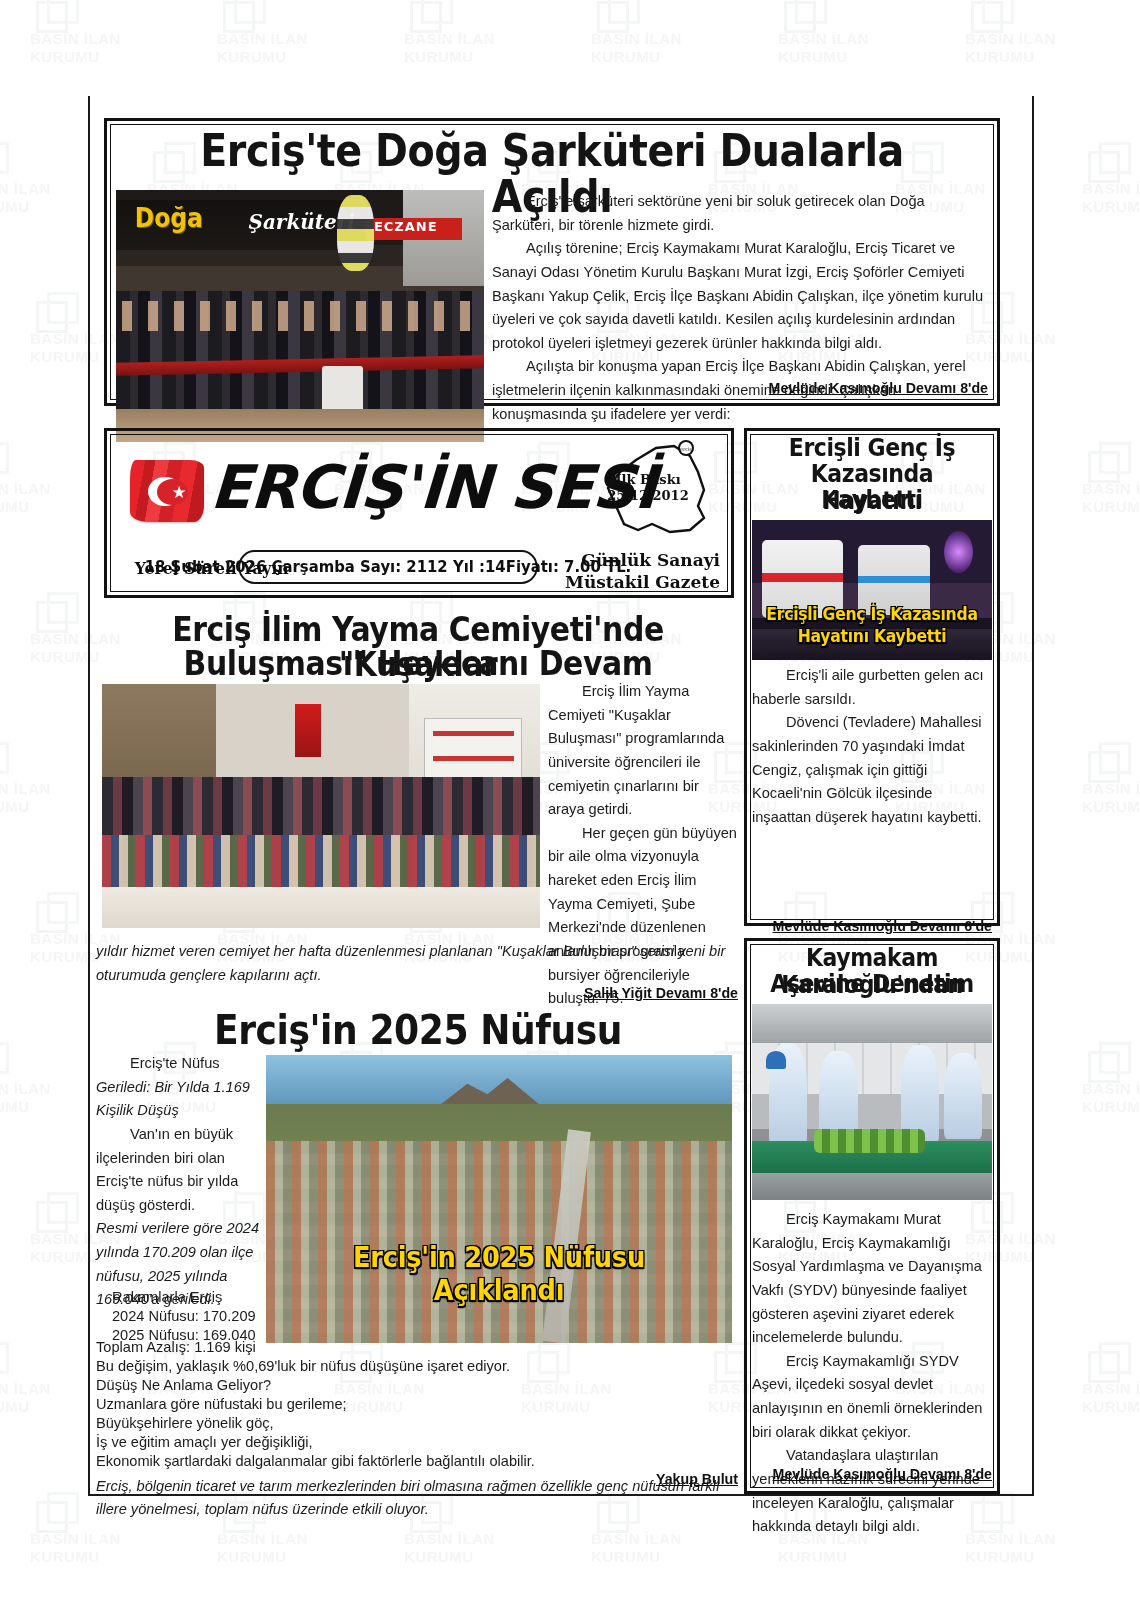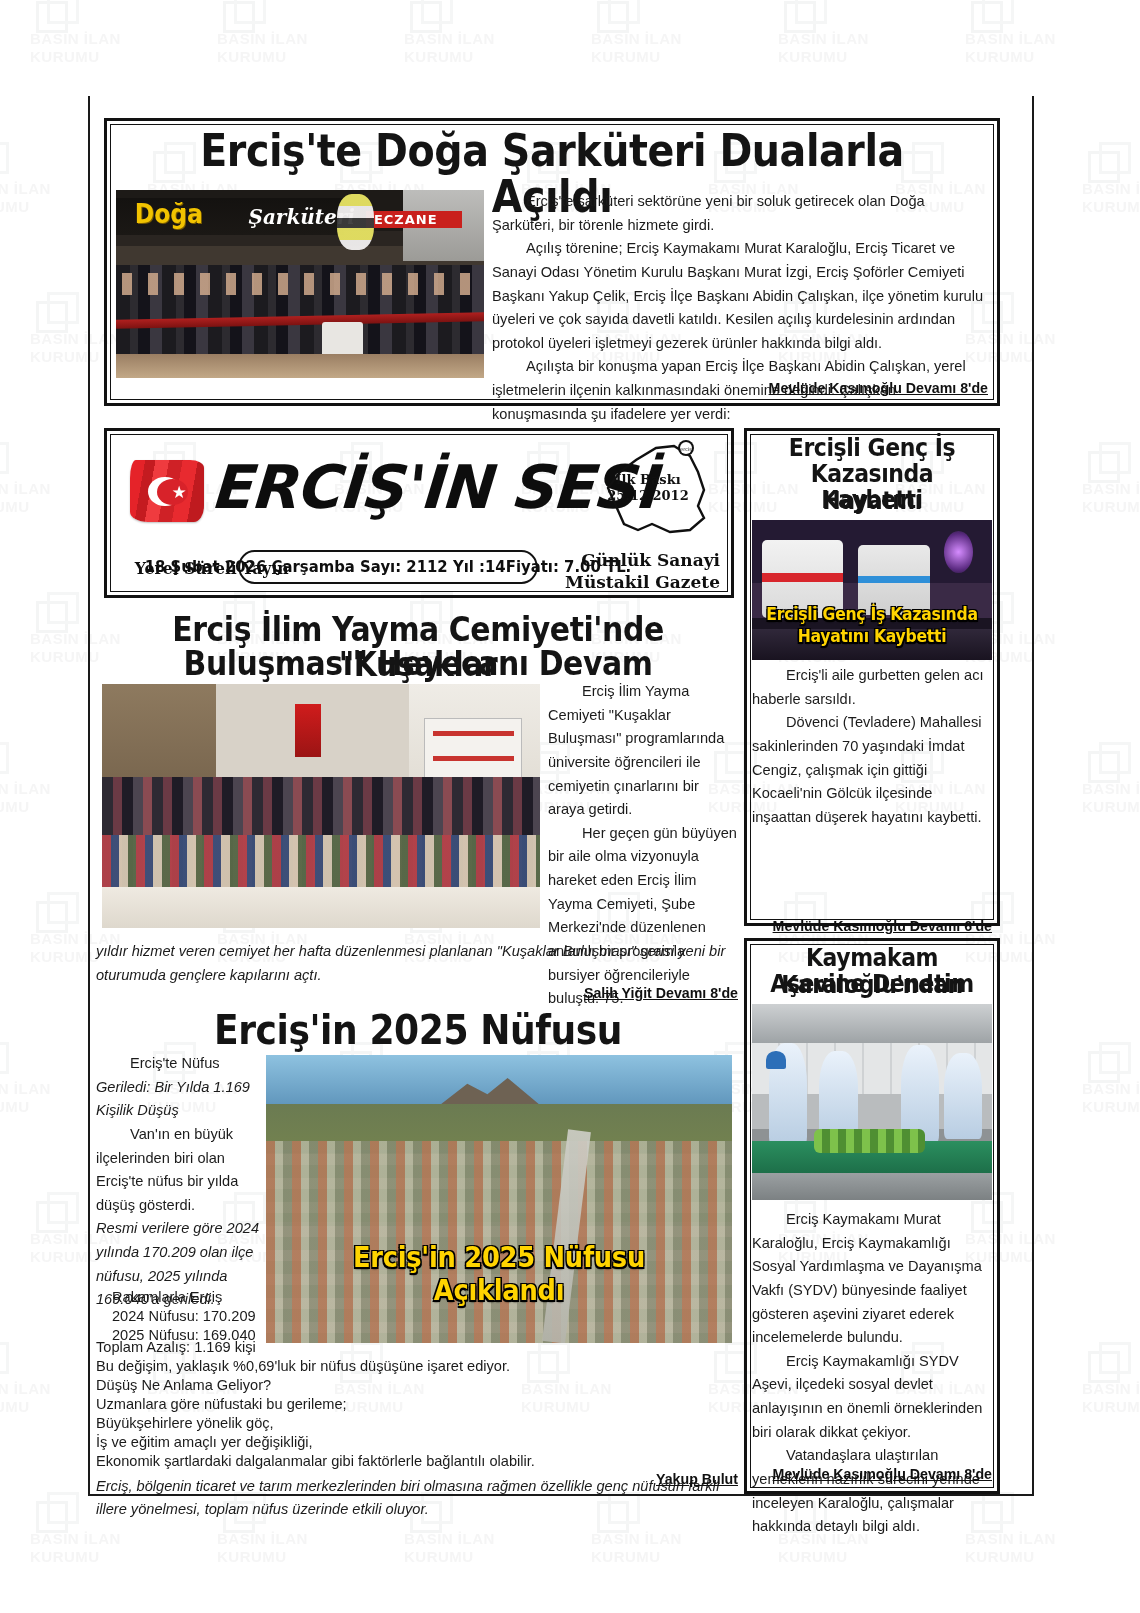--- a/index.html
+++ b/index.html
@@ -805,21 +805,21 @@
   <div class="vrule" style="left:88px;top:96px;width:2px;height:1400px;"></div>
   <div class="vrule" style="left:1032px;top:96px;width:2px;height:1400px;"></div>
   <div class="vrule" style="left:88px;top:1494px;width:946px;height:2px;"></div>
 
   <div class="box" style="left:104px;top:118px;width:896px;height:288px;">
     <div class="box-inner"></div>
   </div>
 
   <div class="hl hl-1" style="position:absolute;left:104px;top:128px;width:896px;">Erciş'te Doğa Şarküteri Dualarla Açıldı</div>
 
-  <div class="photo ph1" style="left:116px;top:190px;width:368px;height:188px;">
+  <div class="photo ph1" style="left:116px;top:190px;width:368px;height:252px;">
     <div class="store-sign"></div>
     <div class="store-txt">Doğa</div>
     <div class="store-txt2">Şarküteri</div>
     <div class="bldg"></div>
     <div class="eczane">
         <span>ECZANE</span>
       </div>
     <div class="balloons"></div>
     <div class="crowd"></div>
     <div class="heads"></div>

